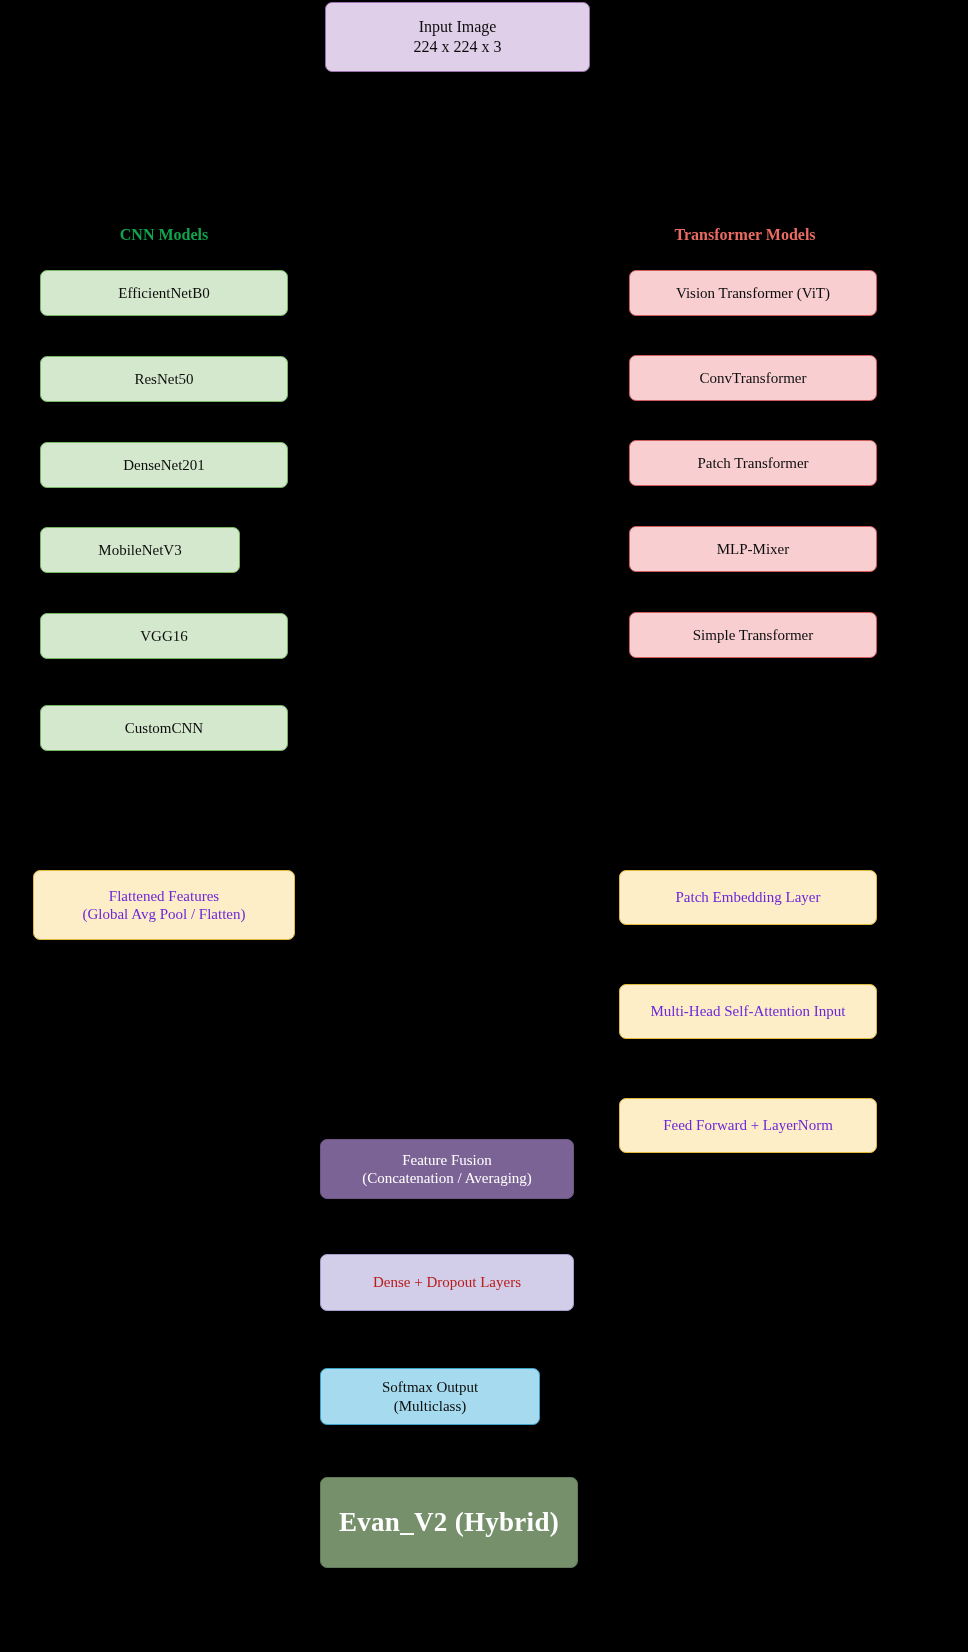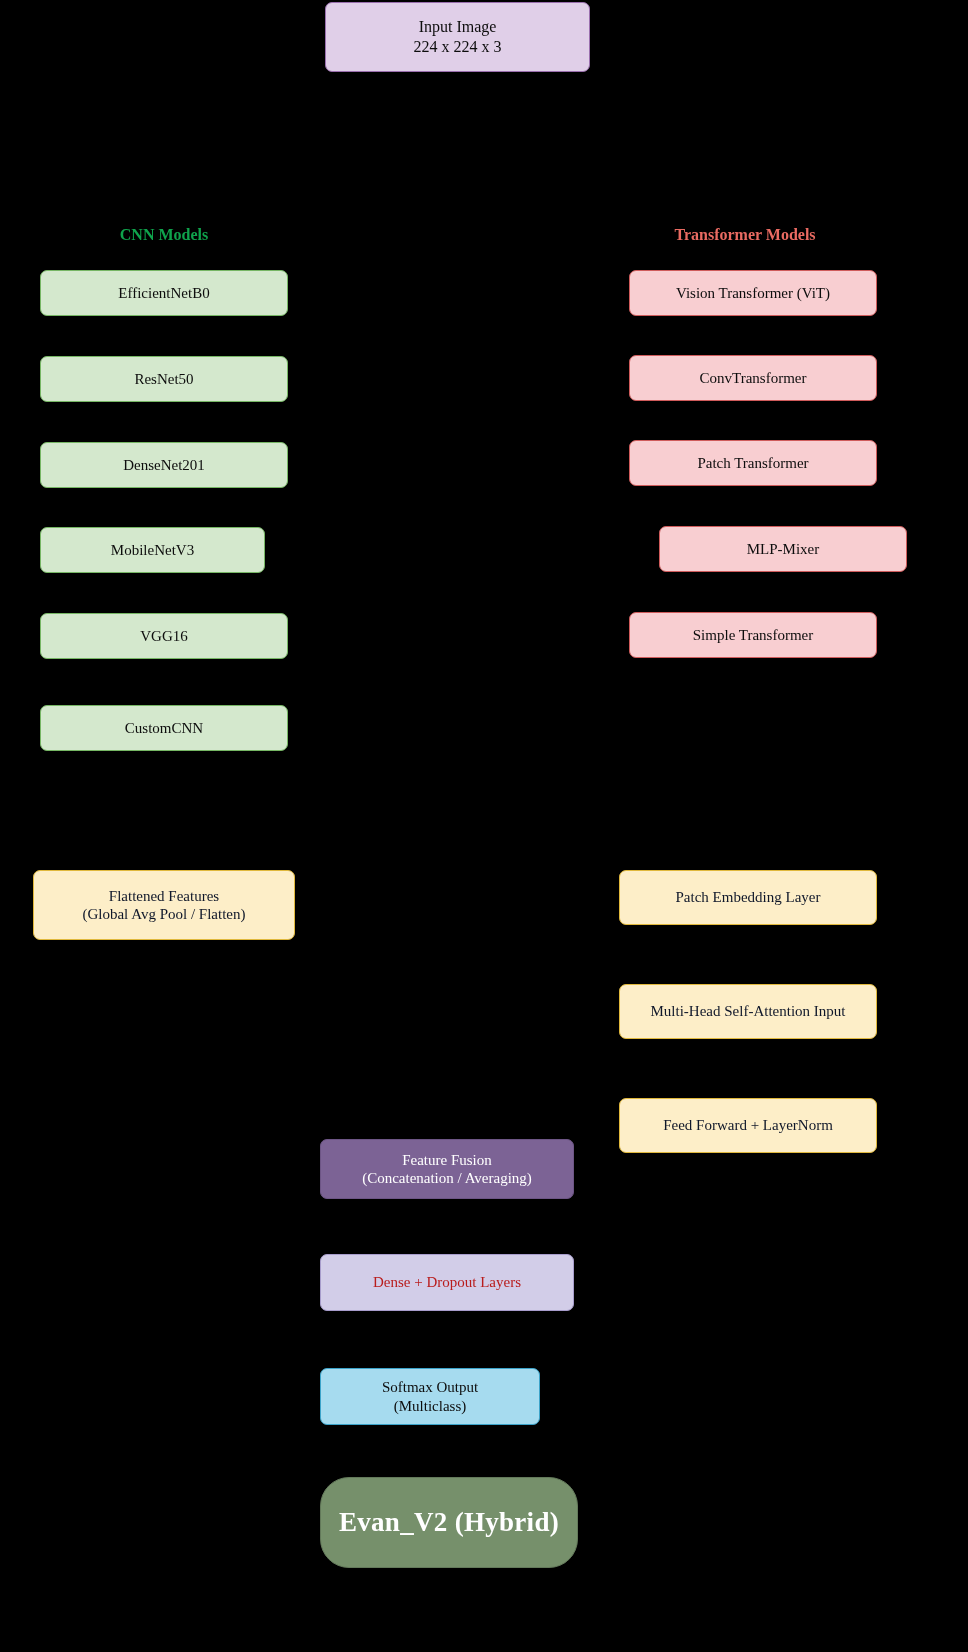--- a/index.html
+++ b/index.html
@@ -40,21 +40,21 @@
     font-weight: bold;
     font-size: 16px;
     text-align: center;
     white-space: nowrap;
   }
 
   
   .n-input   { background:#e0cfe8; border-color:#9a6fae; color:#0d0d0d;text-align:center; }
   .n-cnn     { background:#d4e8cd; border-color:#76b664; color:#0d0d0d; }
   .n-trans   { background:#f8ced1; border-color:#cf5b5b; color:#0d0d0d; }
-  .n-cream   { background:#fdeec8; border-color:#e0b83c; color:#0f172a; }
+  .n-cream   { background:#fdeec8; border-color:#e0b83c; color:#6d28d9; }
   .n-fusion  { background:#7c6395; border-color:#6d5585; color:#ffffff; }
   .n-dense   { background:#d2cde8; border-color:#a79ccb; color:#b91c1c; }
   .n-softmax { background:#a6dbef; border-color:#3ba3c9; color:#0d0d0d; }
   .n-final   { background:#76906b; border-color:#63795a; color:#ffffff; }
 
   .final-text {
     font-weight: bold;
     font-size: 27px;
     letter-spacing: 0.3px;
   }
@@ -70,48 +70,48 @@
   <div class="section-label" style="left:64px; top:226px; width:200px; color:#0fa34c;">CNN Models</div>
 
   <div class="section-label" style="left:645px; top:226px; width:200px; color:#ea6b62;">Transformer Models</div>
 
   <div class="node n-cnn" style="left:40px; top:270px; width:248px; height:46px; font-size:15px;">EfficientNetB0</div>
 
   <div class="node n-cnn" style="left:40px; top:356px; width:248px; height:46px; font-size:15px;">ResNet50</div>
 
   <div class="node n-cnn" style="left:40px; top:442px; width:248px; height:46px; font-size:15px;">DenseNet201</div>
 
-  <div class="node n-cnn" style="left:40px; top:527px; width:225px; height:46px; font-size:15px;">MobileNetV3</div>
+  <div class="node n-cnn" style="left:40px; top:527px; width:200px; height:46px; font-size:15px;">MobileNetV3</div>
 
   <div class="node n-cnn" style="left:40px; top:613px; width:248px; height:46px; font-size:15px;">VGG16</div>
 
   <div class="node n-cnn" style="left:40px; top:705px; width:248px; height:46px; font-size:15px;">CustomCNN</div>
 
   <div class="node n-cream" style="left:33px; top:870px; width:262px; height:70px; font-size:15px;">Flattened Features
 (Global Avg Pool / Flatten)</div>
 
   <div class="node n-trans" style="left:629px; top:270px; width:248px; height:46px; font-size:15px;">Vision Transformer (ViT)</div>
 
   <div class="node n-trans" style="left:629px; top:355px; width:248px; height:46px; font-size:15px;">ConvTransformer</div>
 
   <div class="node n-trans" style="left:629px; top:440px; width:248px; height:46px; font-size:15px;">Patch Transformer</div>
 
-  <div class="node n-trans" style="left:629px; top:526px; width:248px; height:46px; font-size:15px;margin-left:30px;">MLP-Mixer</div>
+  <div class="node n-trans" style="left:629px; top:526px; width:248px; height:46px; font-size:15px;">MLP-Mixer</div>
 
   <div class="node n-trans" style="left:629px; top:612px; width:248px; height:46px; font-size:15px;">Simple Transformer</div>
 
   <div class="node n-cream" style="left:619px; top:870px; width:258px; height:55px; font-size:15px;">Patch Embedding Layer</div>
 
   <div class="node n-cream" style="left:619px; top:984px; width:258px; height:55px; font-size:15px;">Multi-Head Self-Attention Input</div>
 
   <div class="node n-cream" style="left:619px; top:1098px; width:258px; height:55px; font-size:15px;">Feed Forward + LayerNorm</div>
 
   <div class="node n-fusion" style="left:320px; top:1139px; width:254px; height:60px; font-size:15px;">Feature Fusion
 (Concatenation / Averaging)</div>
 
   <div class="node n-dense" style="left:320px; top:1254px; width:254px; height:57px; font-size:15px;">Dense + Dropout Layers</div>
 
   <div class="node n-softmax" style="left:320px; top:1368px; width:220px; height:57px; font-size:15px;">Softmax Output
 (Multiclass)</div>
 
-  <div class="node n-final final-text" style="left:320px; top:1477px; width:258px; height:91px;border-radius:29px;">Evan_V2 (Hybrid)</div>
+  <div class="node n-final final-text" style="left:320px; top:1477px; width:258px; height:91px;">Evan_V2 (Hybrid)</div>
 
 </div>
 
 </body></html>

